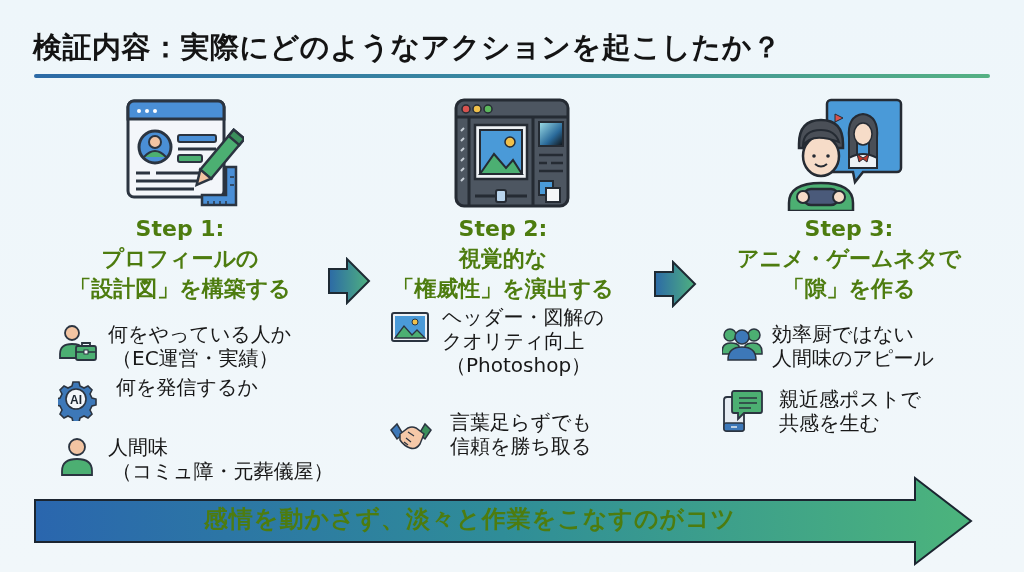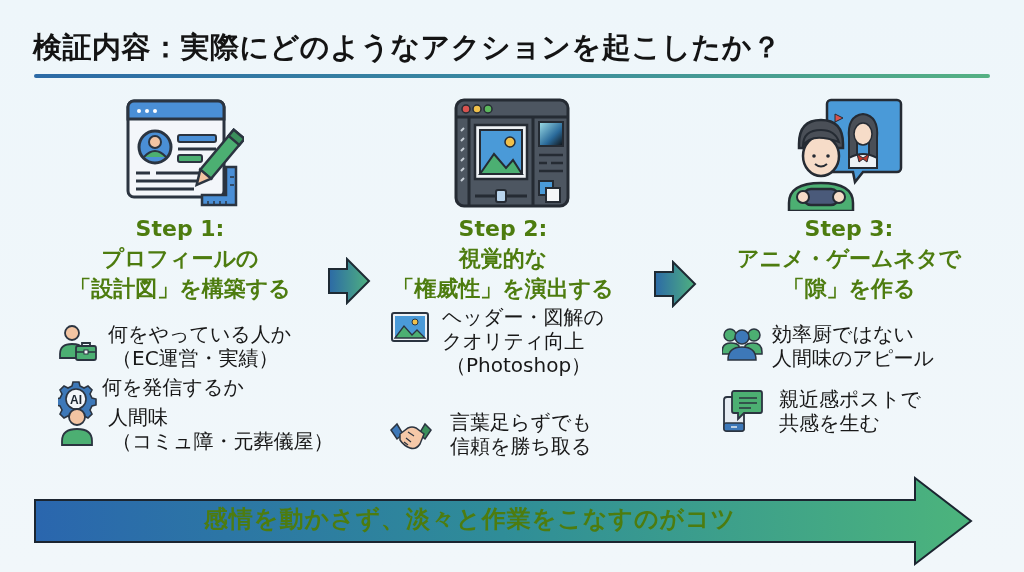--- a/index.html
+++ b/index.html
@@ -183,25 +183,25 @@
   </div>
 </div>
 <div class="item" style="left:58px;top:375px">
   <svg class="ico" viewBox="0 0 44 44" style="margin-top:2px">
     <g transform="translate(18 22)">
       <path d="M-3-17 h6 l1 4 l4 2 l4-2 l4 4 l-2 4 l2 4 l4 1 v6 l-4 1 l-2 4 l2 4 l-4 4 l-4-2 l-4 2 l-1 4 h-6 l-1-4 l-4-2 l-4 2 l-4-4 l2-4 l-2-4 l-4-1 v-6 l4-1 l2-4 l-2-4 l4-4 l4 2 l4-2z" fill="#3d78b8" stroke="#2b3440" stroke-width="1.6"></path>
       <circle r="10" fill="#f3f6fa" stroke="#2b3440" stroke-width="1.6"></circle>
       <text x="0" y="4.5" text-anchor="middle" font-size="12" font-weight="bold" font-family="Liberation Sans, sans-serif" fill="#1b2530">AI</text>
     </g>
   </svg>
-  <div class="txt" style="margin-left:0">
+  <div class="txt" style="margin-left:14px">
     <div>何を発信するか</div>
   </div>
 </div>
-<div class="item" style="left:58px;top:405px">
+<div class="item" style="left:58px;top:435px">
   <svg class="ico" viewBox="0 0 44 44" style="margin-top:2px">
     <circle cx="19" cy="10" r="8" fill="#f2c4a2" stroke="#2b3440" stroke-width="1.8"></circle>
     <path d="M4 38 v-4 q0-12 15-12 q15 0 15 12 v4z" fill="#4caf72" stroke="#2b3440" stroke-width="1.8"></path>
   </svg>
   <div class="txt" style="margin-left:6px">
     <div>人間味</div>
     <div class="sub">（コミュ障・元葬儀屋）</div>
   </div>
 </div>
 

